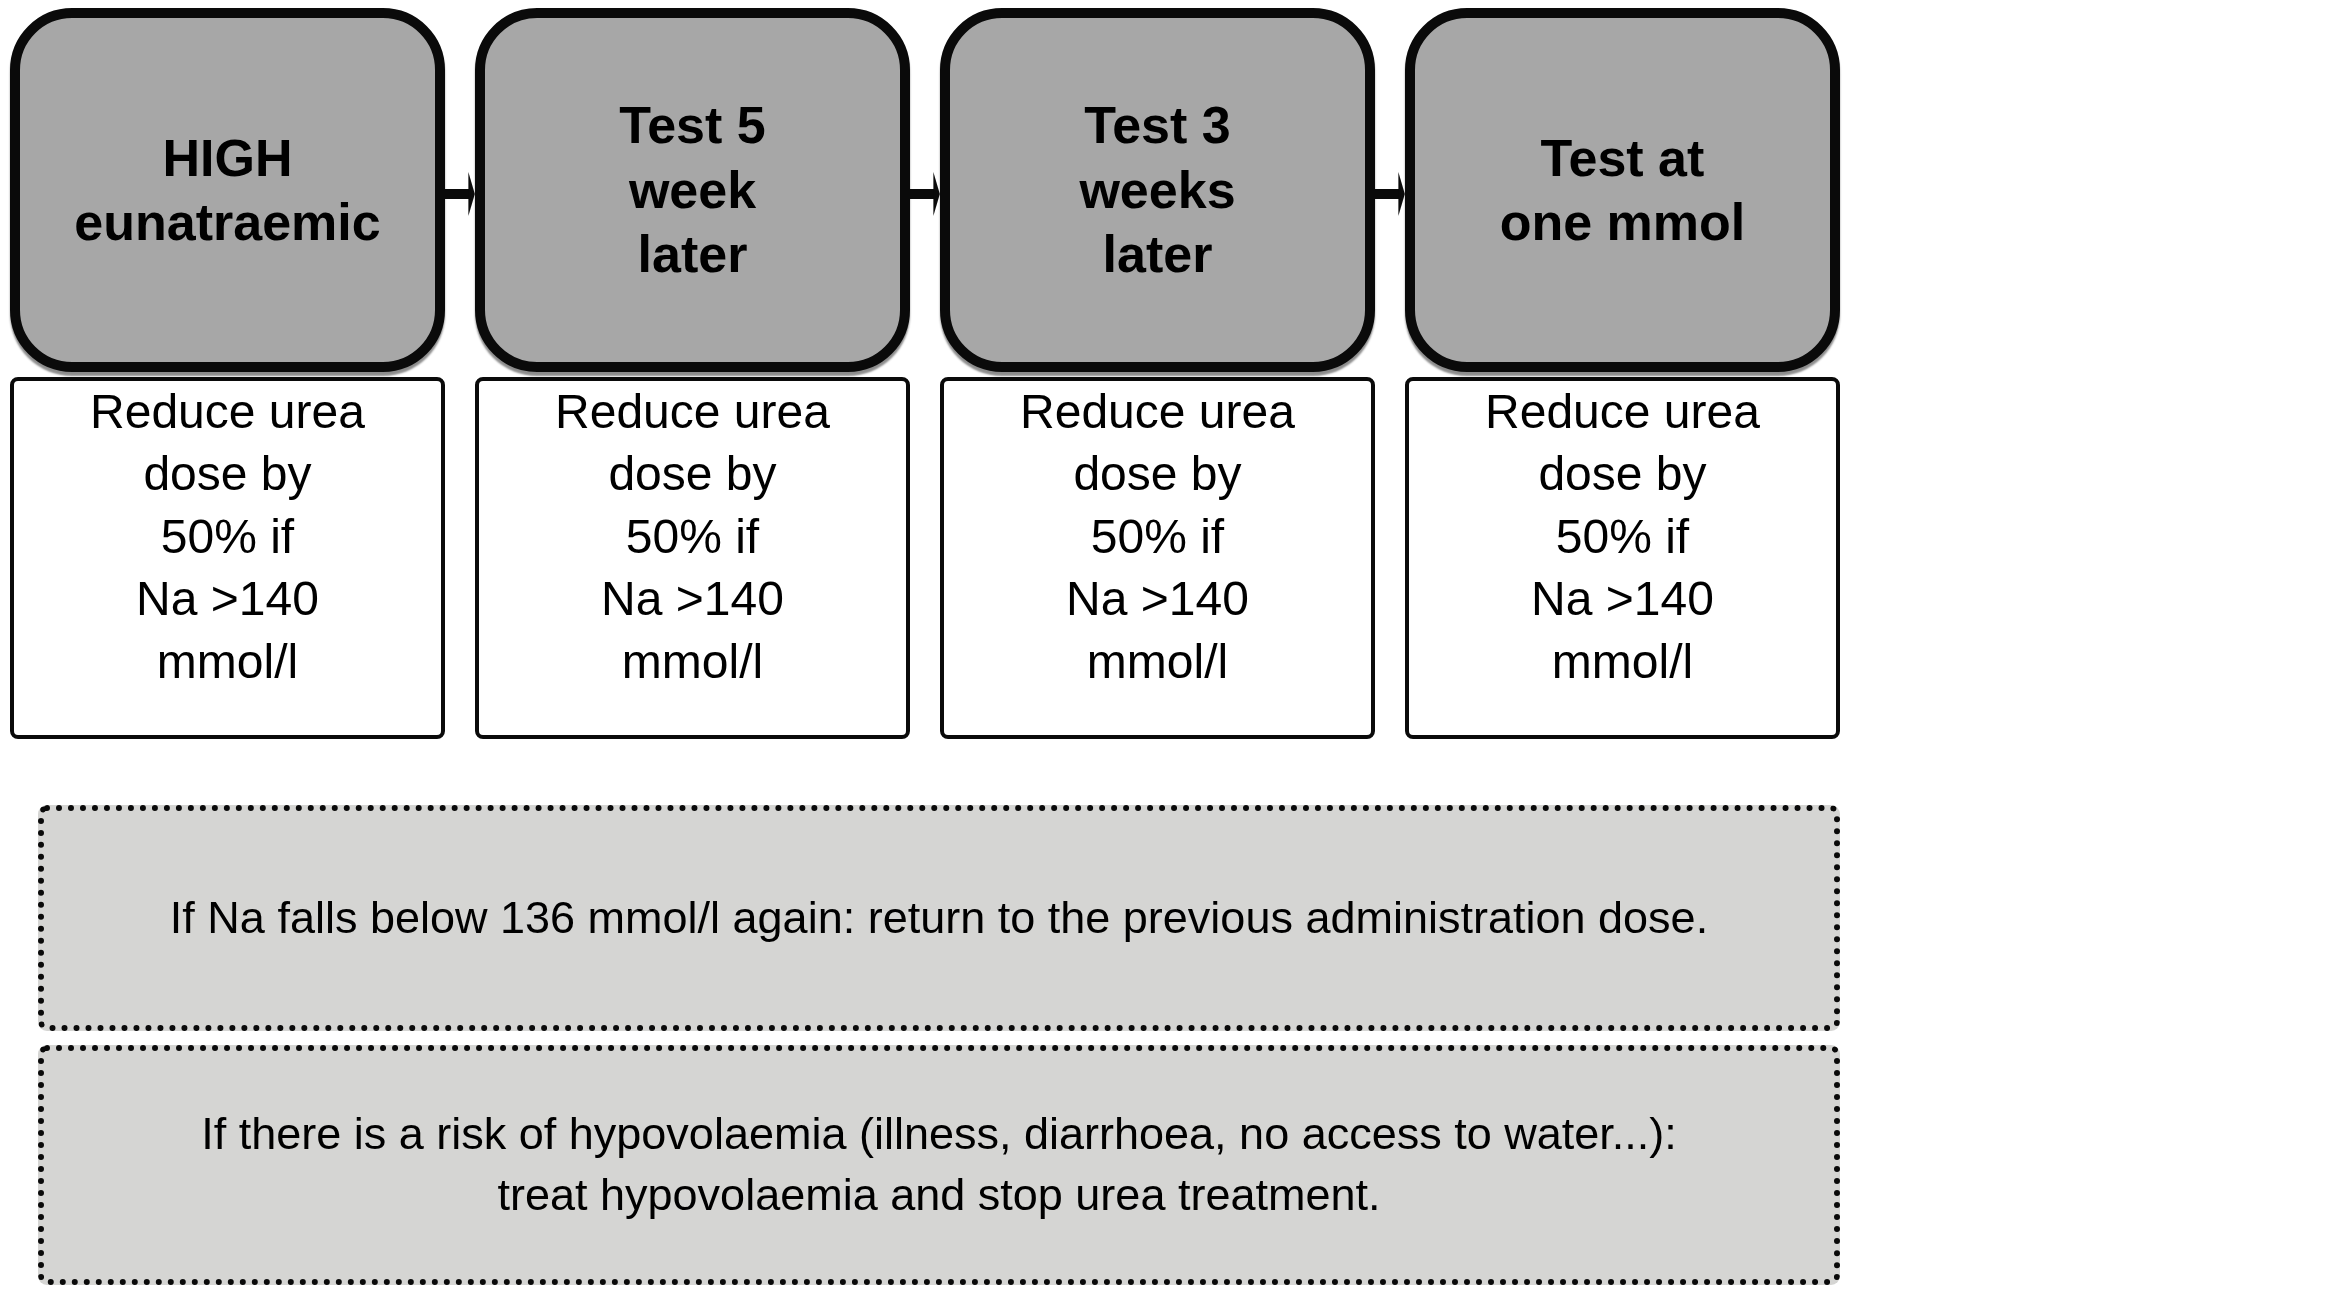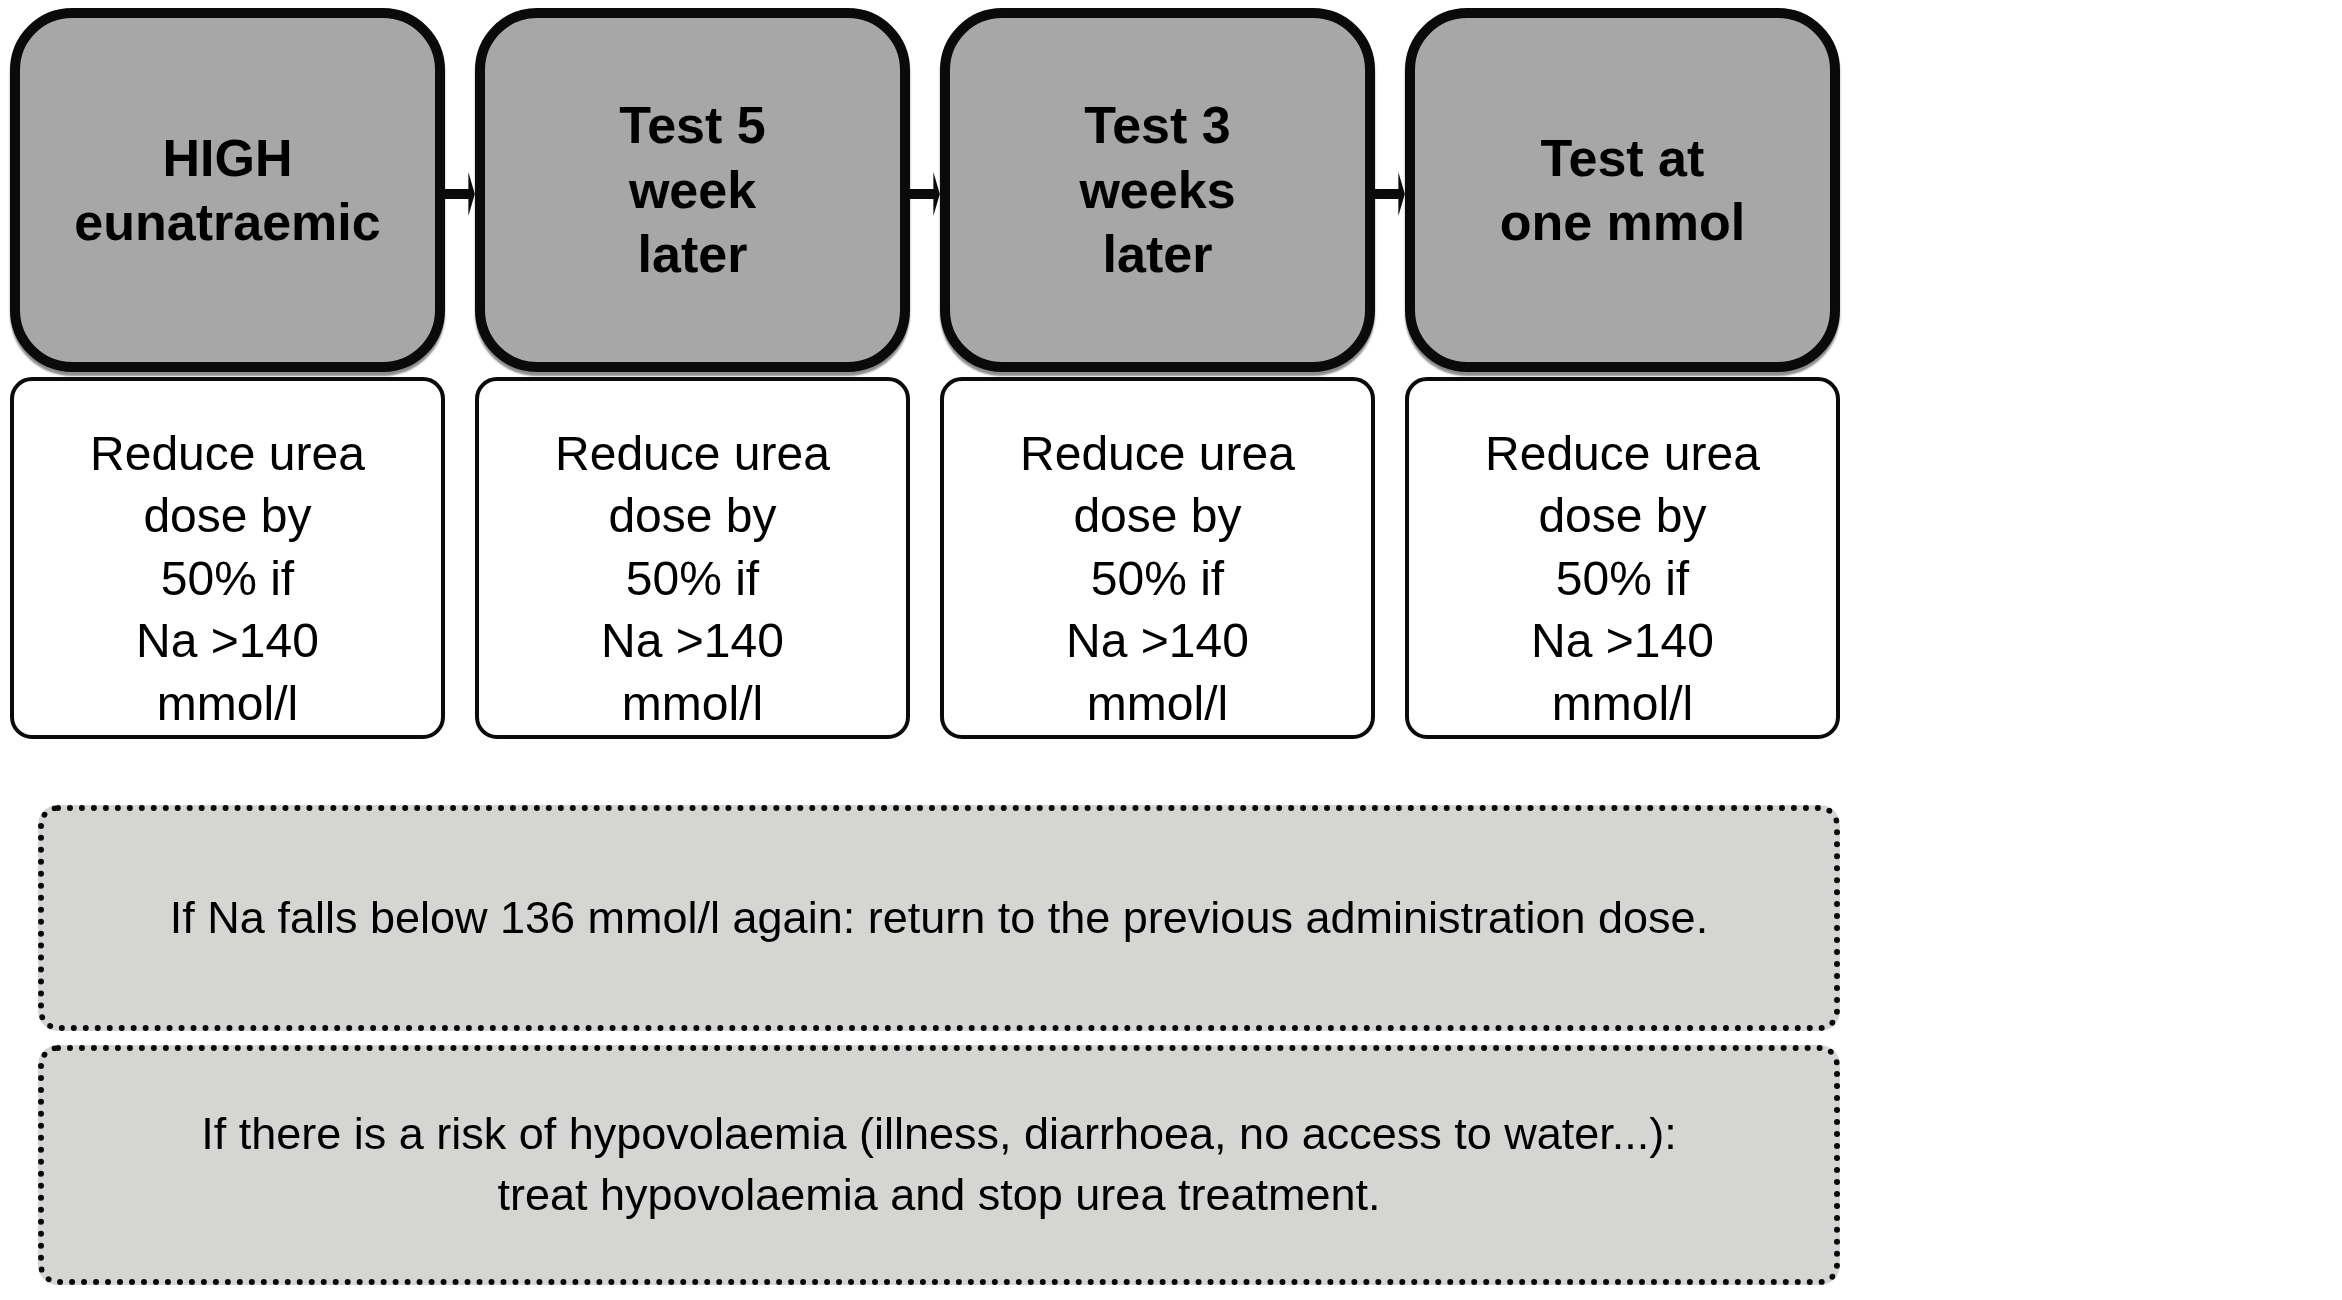--- a/index.html
+++ b/index.html
@@ -37,23 +37,23 @@
     text-align: center;
     font-weight: bold;
     font-size: 52px;
     line-height: 1.24;
     box-shadow: 0 4px 2px rgba(0,0,0,0.45);
   }
   .action-box {
     height: 362px;
     background: var(--action_fill, #ffffff);
     border: 4px solid var(--line_color, #111111);
-    border-radius: 22px;
+    border-radius: 8px;
     display: flex;
-    align-items: flex-end;
+    align-items: flex-start;
     justify-content: center;
     text-align: center;
     font-size: 48px;
     line-height: 1.3;
   }
   .label { white-space: pre-line; }
 
   .arrow-cell {
     flex: 1 1 auto;
     height: 372px;
@@ -71,21 +71,21 @@
     left: 38px;
     right: 12px;
     top: 805px;
     display: flex;
     flex-direction: column;
     gap: 14px;
   }
   .note-box {
     background: var(--note_fill, #d5d5d3);
     border: 6px dotted var(--line_color, #0a0a0a);
-    border-radius: 20px;
+    border-radius: 9px;
     display: flex;
     align-items: center;
     justify-content: center;
     text-align: center;
     font-size: 45px;
     line-height: 1.35;
     padding: 10px 60px;
   }
   .note-box.first  { height: 226px; }
   .note-box.second { height: 240px; }

